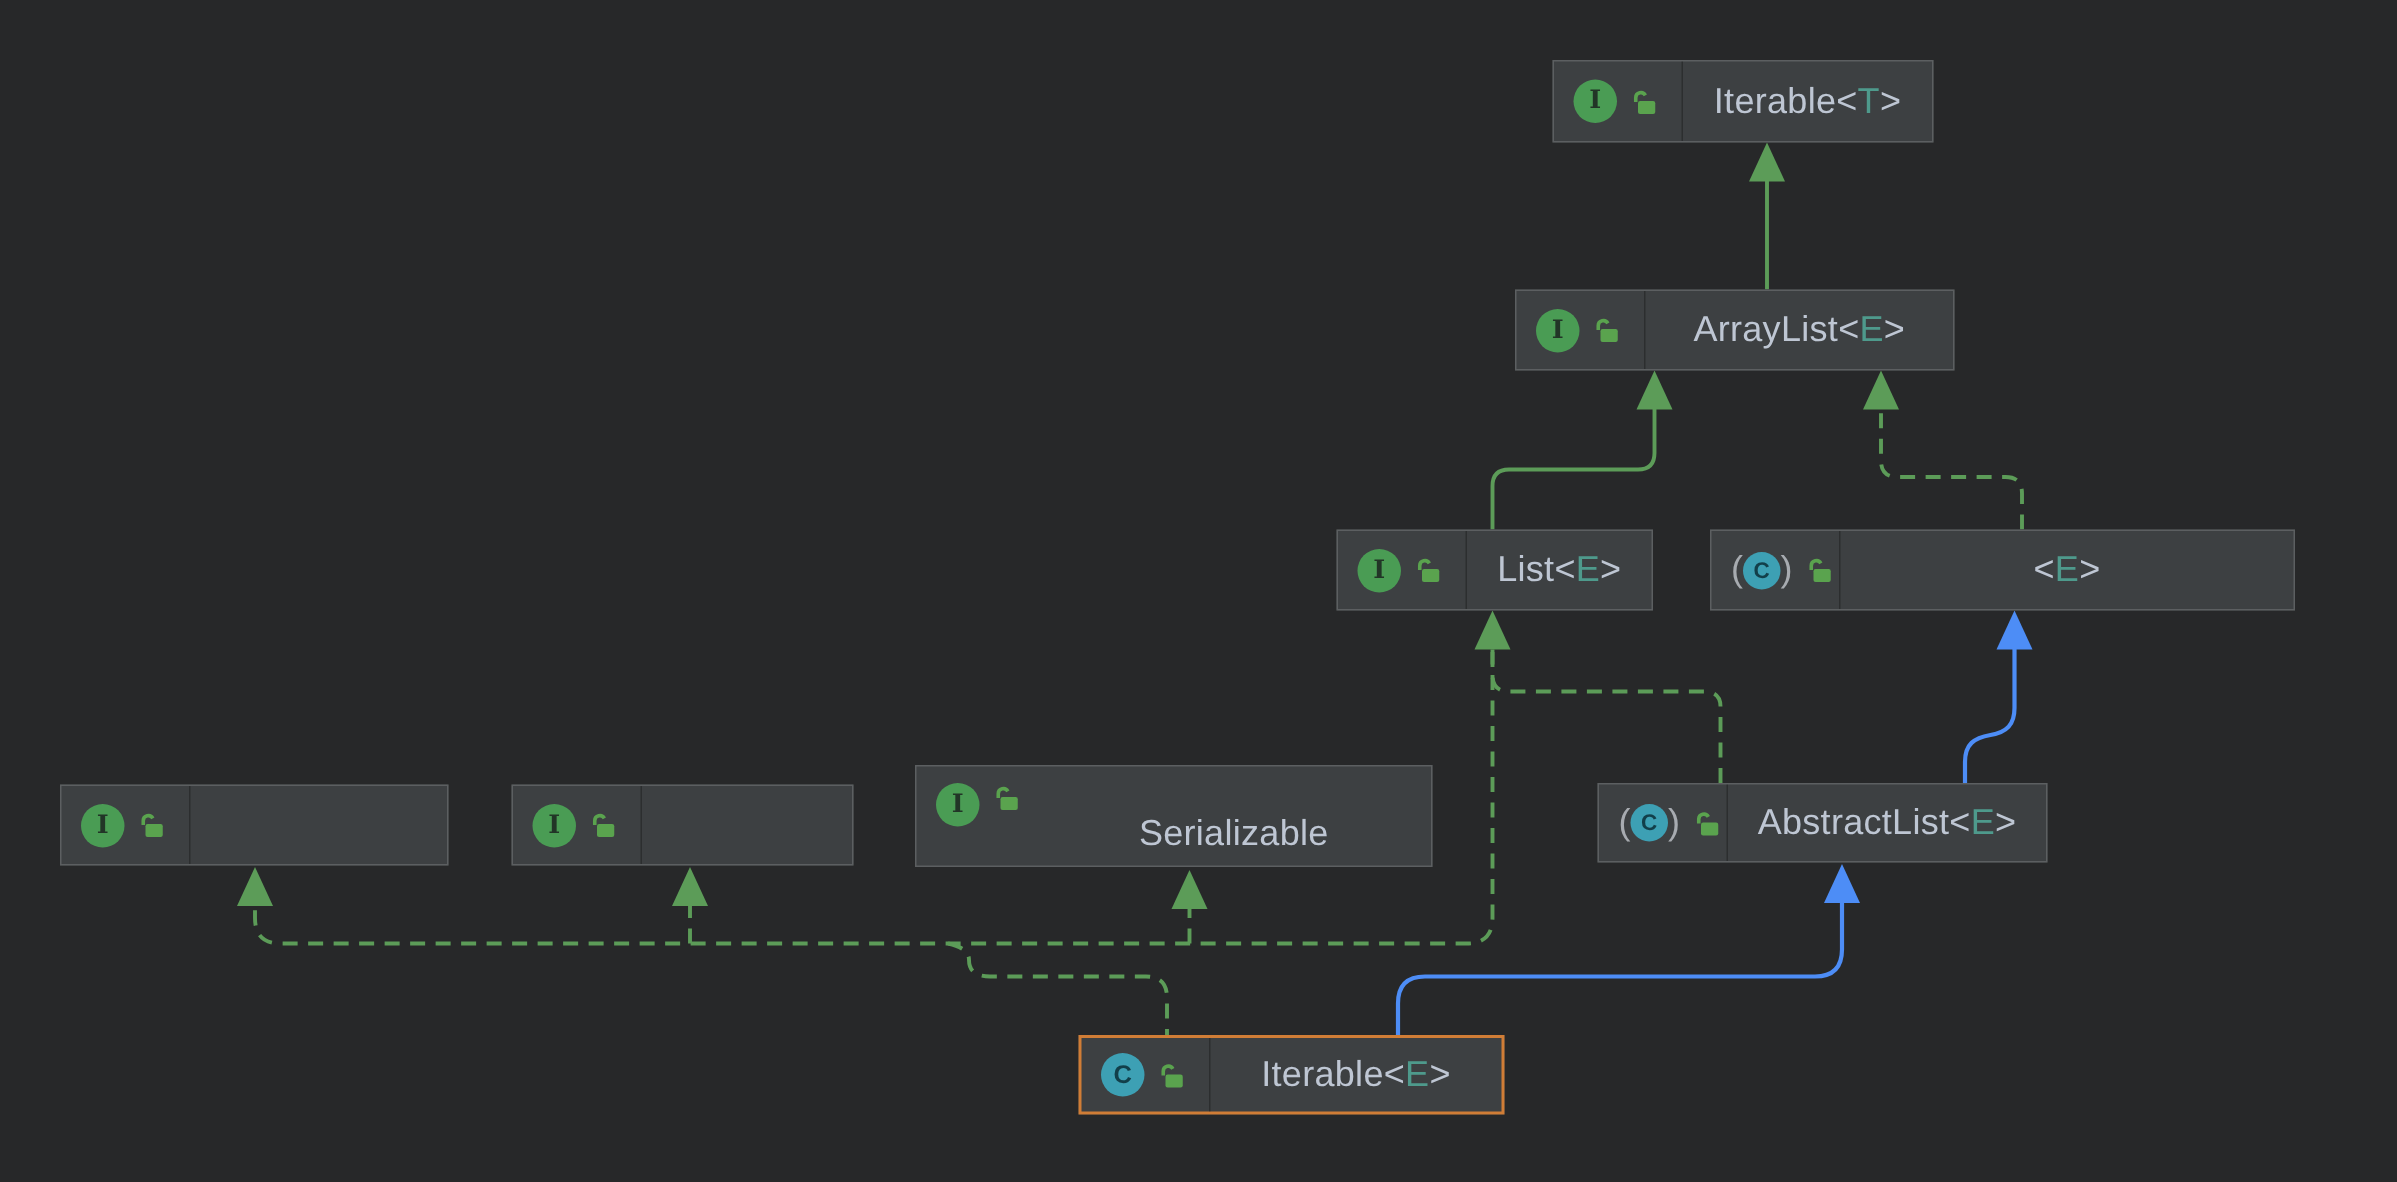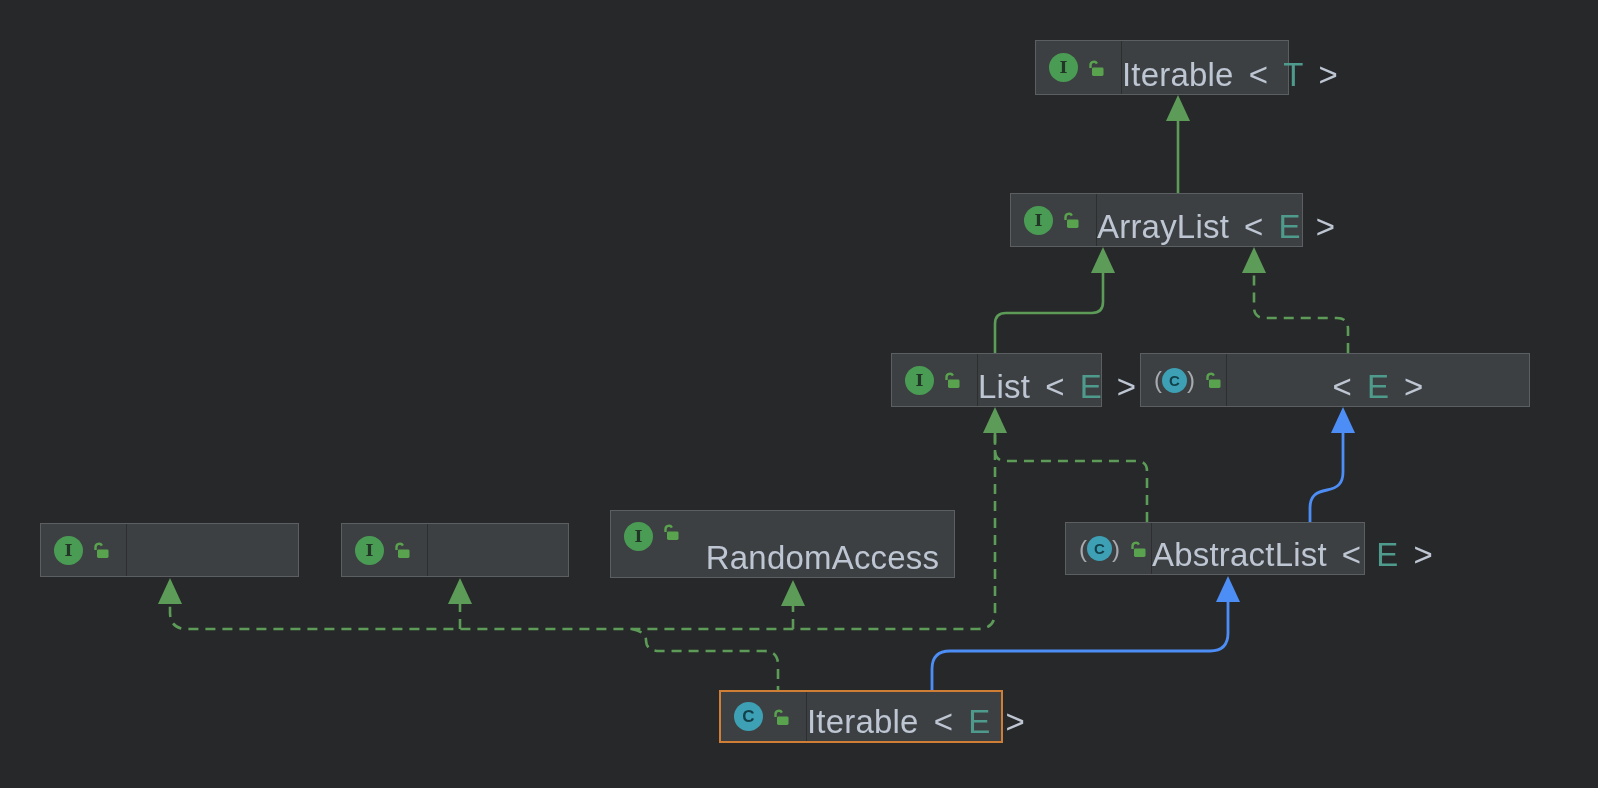--- a/index.html
+++ b/index.html
@@ -25,22 +25,22 @@
     font-family:"DejaVu Serif", serif;font-weight:bold;font-size:17px;line-height:1;
   }
   .circ.interface{background:#4a9c54;color:#223527;}
   .circ.clazz{background:#3da0b4;color:#123f4a;font-family:"Liberation Sans",sans-serif;}
   .abstract-wrap{display:flex;align-items:center;flex:0 0 auto;}
   .abstract-wrap .paren{color:#a7abb0;font-size:24px;line-height:1;font-weight:400;
     font-family:"Liberation Sans",sans-serif;}
   .abstract-wrap .circ{width:25px;height:25px;font-size:15px;}
   .lock{flex:0 0 auto;}
   .label{
-    flex:1;display:flex;align-items:flex-end;justify-content:center;
-    font-size:33px;color:#bec6d3;white-space:nowrap;letter-spacing:0.2px;gap:15px;
+    flex:1;display:flex;align-items:center;justify-content:center;
+    font-size:24px;color:#bec6d3;white-space:nowrap;letter-spacing:0.2px;
   }
   .node.tall .label{position:absolute;left:86px;right:6px;top:24px;bottom:0;}
   .label .tp{color:#4e9a8c;}
   .label .lt{color:#bec6d3;}
 </style>
 </head>
 <body>
 
 <div class="canvas">
 
@@ -176,21 +176,21 @@
 
   <div class="node tall" style="left:610px;top:510px;width:345px;height:68px;">
     <div class="icon-cell">
       <span class="circ interface">I</span>
       <svg class="lock" width="20" height="20" viewBox="0 0 20 20">
         <path d="M4.5,10 L4.5,7.2 A3.4,3.4 0 0 1 10.9,5.6" fill="none" stroke="#5aa34e" stroke-width="2.4"></path>
         <rect x="6" y="9.4" width="11.5" height="8.6" rx="1.4" fill="#5aa34e"></rect>
       </svg>
     </div>
     <div class="label">
-        <span class="nm">RandomAccess</span>
+        <span class="nm">Serializable</span>
       </div>
   </div>
 
   <div class="node" style="left:1065px;top:522px;width:300px;height:53px;">
     <div class="icon-cell">
       <span class="abstract-wrap">
         <span class="paren">(</span>
           <span class="circ clazz">C</span>
           <span class="paren">)</span>
       </span>

